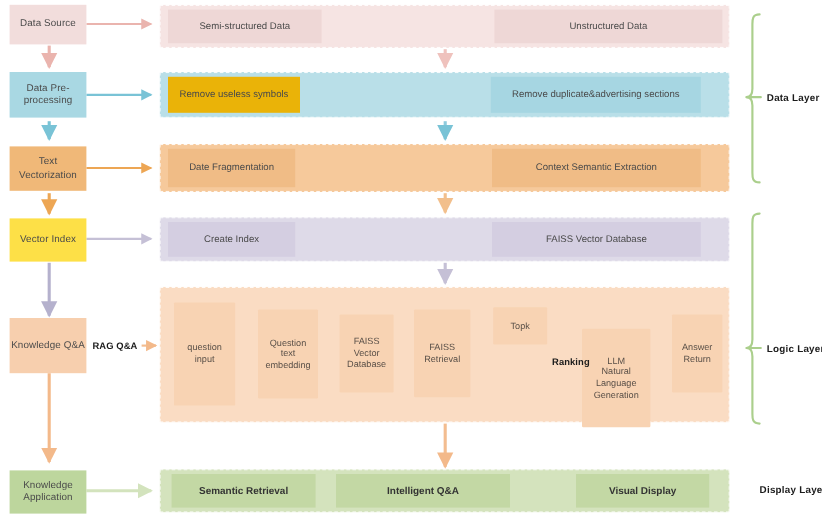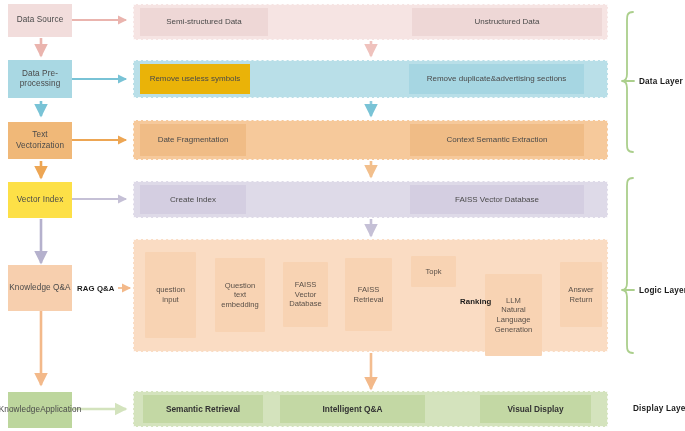--- a/index.html
+++ b/index.html
@@ -251,21 +251,21 @@
 
   <div class="abs lbox" style="left:8px;top:265px;width:64px;height:46px;background:#f7cfae;">Knowledge Q&amp;A</div>
 
   <div class="edge-label" style="left:77px;top:284px;">RAG Q&amp;A</div>
 
   <div class="abs band band-dash" style="left:133px;top:391px;width:475px;height:36px;background:#d4e3bd;"></div>
   <div class="abs chip bold" style="left:143px;top:395px;width:120px;height:28px;background:#c3d8a4;">Semantic Retrieval</div>
   <div class="abs chip bold" style="left:280px;top:395px;width:145px;height:28px;background:#c3d8a4;">Intelligent Q&amp;A</div>
   <div class="abs chip bold" style="left:480px;top:395px;width:111px;height:28px;background:#c3d8a4;">Visual Display</div>
 
-  <div class="abs lbox" style="left:8px;top:392px;width:64px;height:36px;background:#bdd69d;flex-direction:row;">
+  <div class="abs lbox" style="left:8px;top:392px;width:64px;height:36px;background:#bdd69d;flex-direction:column;">
     <span>Knowledge</span>
     <span>Application</span>
   </div>
 
   <div class="layer-label" style="left:639px;top:77px;">Data Layer</div>
   <div class="layer-label" style="left:639px;top:286px;">Logic Layer</div>
   <div class="layer-label" style="left:633px;top:404px;">Display Layer</div>
 
 </div>
 

